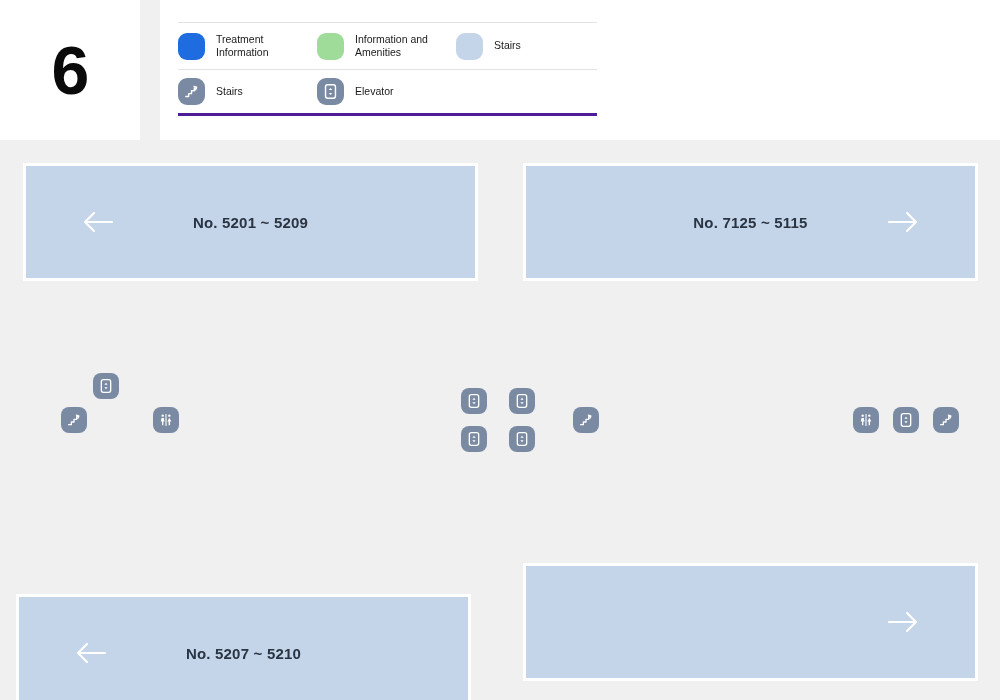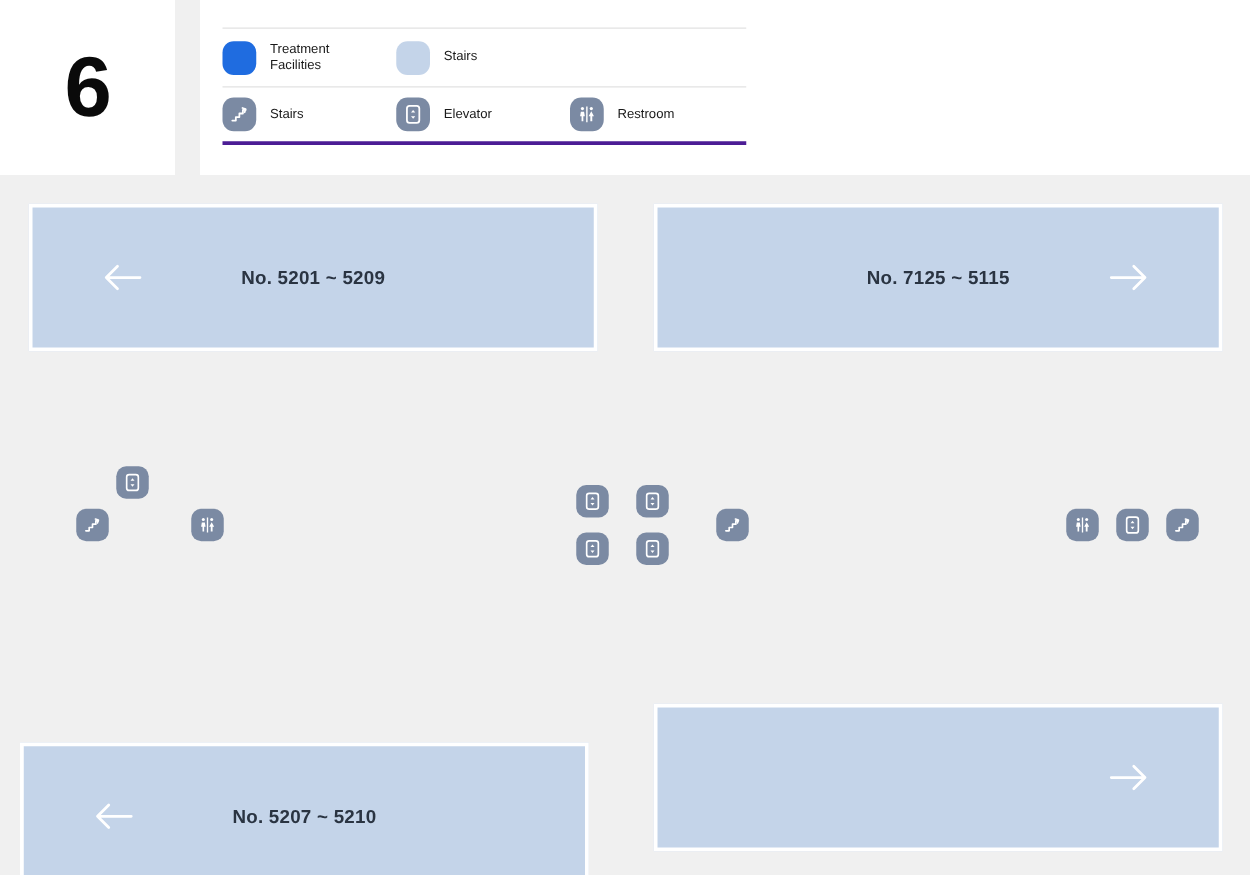--- a/index.html
+++ b/index.html
@@ -134,21 +134,28 @@
   </div>
 
   <div class="legend-panel">
     <div class="legend-inner">
 
       <div class="legend-row">
         <div class="legend-cell">
           <div class="swatch" style="background:#1f6ce0"></div>
           <div class="legend-label">
             <span>Treatment</span><br>
-            <span>Facilities</span>
+            <span>Information</span>
+          </div>
+        </div>
+        <div class="legend-cell">
+          <div class="swatch" style="background:#9fdc9a"></div>
+          <div class="legend-label">
+            <span>Information and</span><br>
+            <span>Amenities</span>
           </div>
         </div>
         <div class="legend-cell">
           <div class="swatch" style="background:#c4d4e9"></div>
           <div class="legend-label">Stairs</div>
         </div>
       </div>
 
       <div class="legend-row last">
         <div class="legend-cell">
@@ -163,32 +170,20 @@
         <div class="legend-cell">
           <div class="tile lg">
             <svg width="17" height="17" viewBox="0 0 24 24" fill="none">
               <rect x="5" y="2.5" width="14" height="19" rx="3" stroke="#fff" stroke-width="2"></rect>
               <path d="M12 7l2.4 3h-4.8L12 7z" fill="#fff"></path>
               <path d="M12 17l-2.4-3h4.8L12 17z" fill="#fff"></path>
             </svg>
           </div>
           <div class="legend-label">Elevator</div>
         </div>
-        <div class="legend-cell">
-          <div class="tile lg">
-            <svg width="17" height="17" viewBox="0 0 24 24" fill="none">
-              <line x1="12" y1="3" x2="12" y2="21" stroke="#fff" stroke-width="1.6"></line>
-              <circle cx="7" cy="5.5" r="1.8" fill="#fff"></circle>
-              <path d="M5.2 9h3.6l.9 5.2H8v5.5H6V14.2H4.3L5.2 9z" fill="#fff"></path>
-              <circle cx="17" cy="5.5" r="1.8" fill="#fff"></circle>
-              <path d="M17 8.6l3 5.6h-1.9v5.5h-2.2v-5.5H14l3-5.6z" fill="#fff"></path>
-            </svg>
-          </div>
-          <div class="legend-label">Restroom</div>
-        </div>
       </div>
 
     </div>
   </div>
 
   <div class="map">
 
     <div class="room-block" style="left:23px; top:23px; width:455px; height:118px;">
       <div class="arrow left">
         <svg width="34" height="26" viewBox="0 0 34 26" fill="none">

